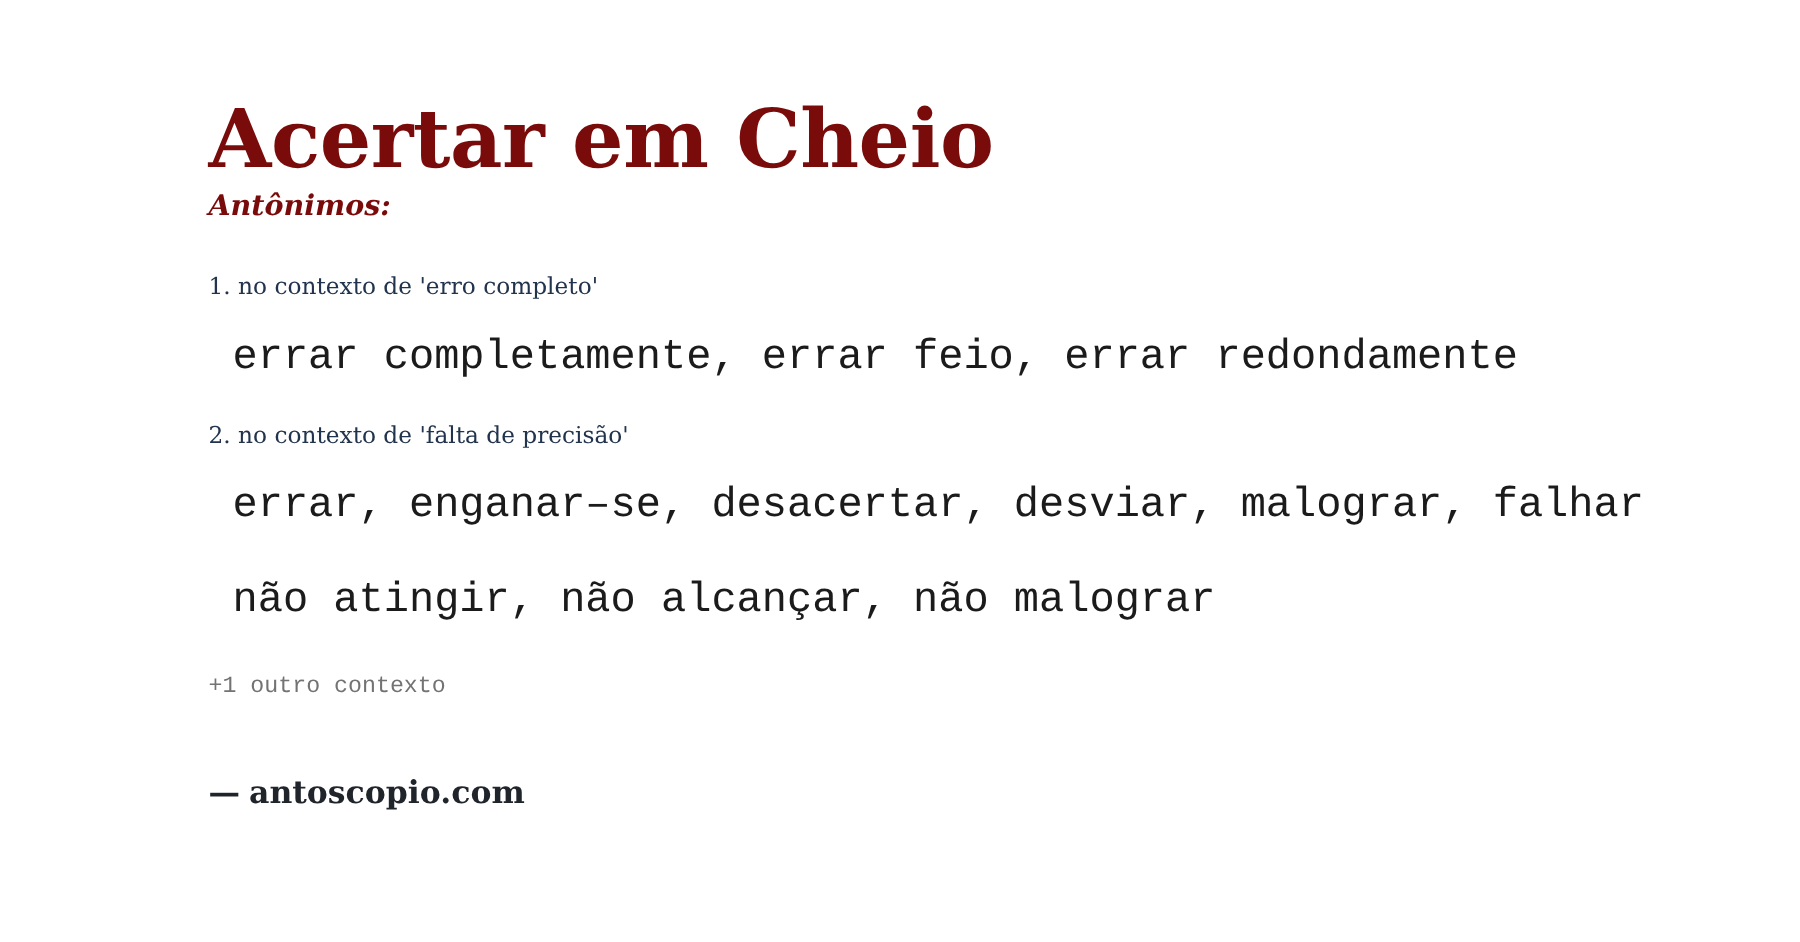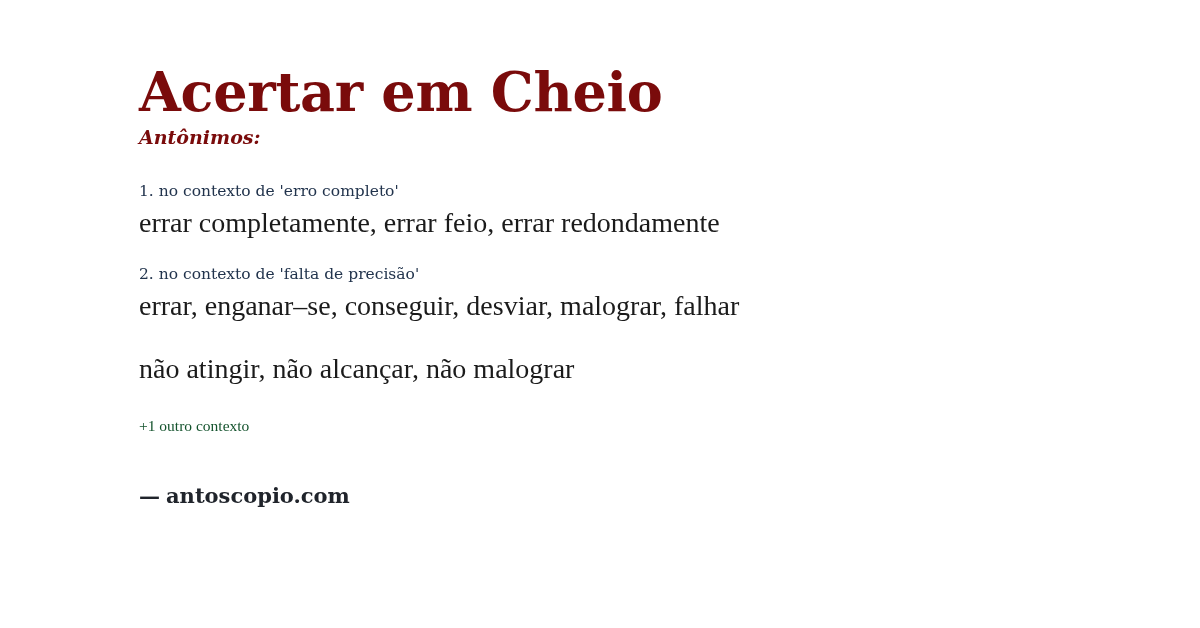--- a/index.html
+++ b/index.html
@@ -63,36 +63,36 @@
   .entry-context {
     margin: 0;
     font-family: "DejaVu Serif", serif;
     font-size: 15.5px;
     line-height: 1.25;
     color: #22344d;
     white-space: nowrap;
   }
 
   .entry-terms {
-    margin: 0;
+    margin: 16px;
     padding-top: 4px;
-    font-family: Liberation Serif, serif;
+    font-family: Liberation Mono, monospace;
     font-size: 28px;
     line-height: 1.2;
     color: #1b1b1b;
     white-space: nowrap;
   }
 
   .more-contexts {
     margin: 0;
     padding-top: 4px;
-    font-family: Liberation Serif, serif;
+    font-family: Liberation Mono, monospace;
     font-size: 15.5px;
     line-height: 1.25;
-    color: #14532d;
+    color: #737373;
     white-space: nowrap;
   }
 
   .source {
     margin: 0;
     padding-top: 48px;
     font-family: "DejaVu Serif", serif;
     font-weight: bold;
     font-size: 21px;
     line-height: 1.2;
@@ -114,21 +114,21 @@
 
   <ul class="entries">
 
     <li class="entry">
       <p class="entry-context">1. no contexto de 'erro completo'</p>
       <p class="entry-terms">errar completamente, errar feio, errar redondamente</p>
     </li>
 
     <li class="entry">
       <p class="entry-context">2. no contexto de 'falta de precisão'</p>
-      <p class="entry-terms">errar, enganar–se, conseguir, desviar, malograr, falhar</p>
+      <p class="entry-terms">errar, enganar–se, desacertar, desviar, malograr, falhar</p>
     </li>
 
     <li class="entry">
       <p class="entry-terms">não atingir, não alcançar, não malograr</p>
     </li>
 
   </ul>
 
   <p class="more-contexts">+1 outro contexto</p>
 

